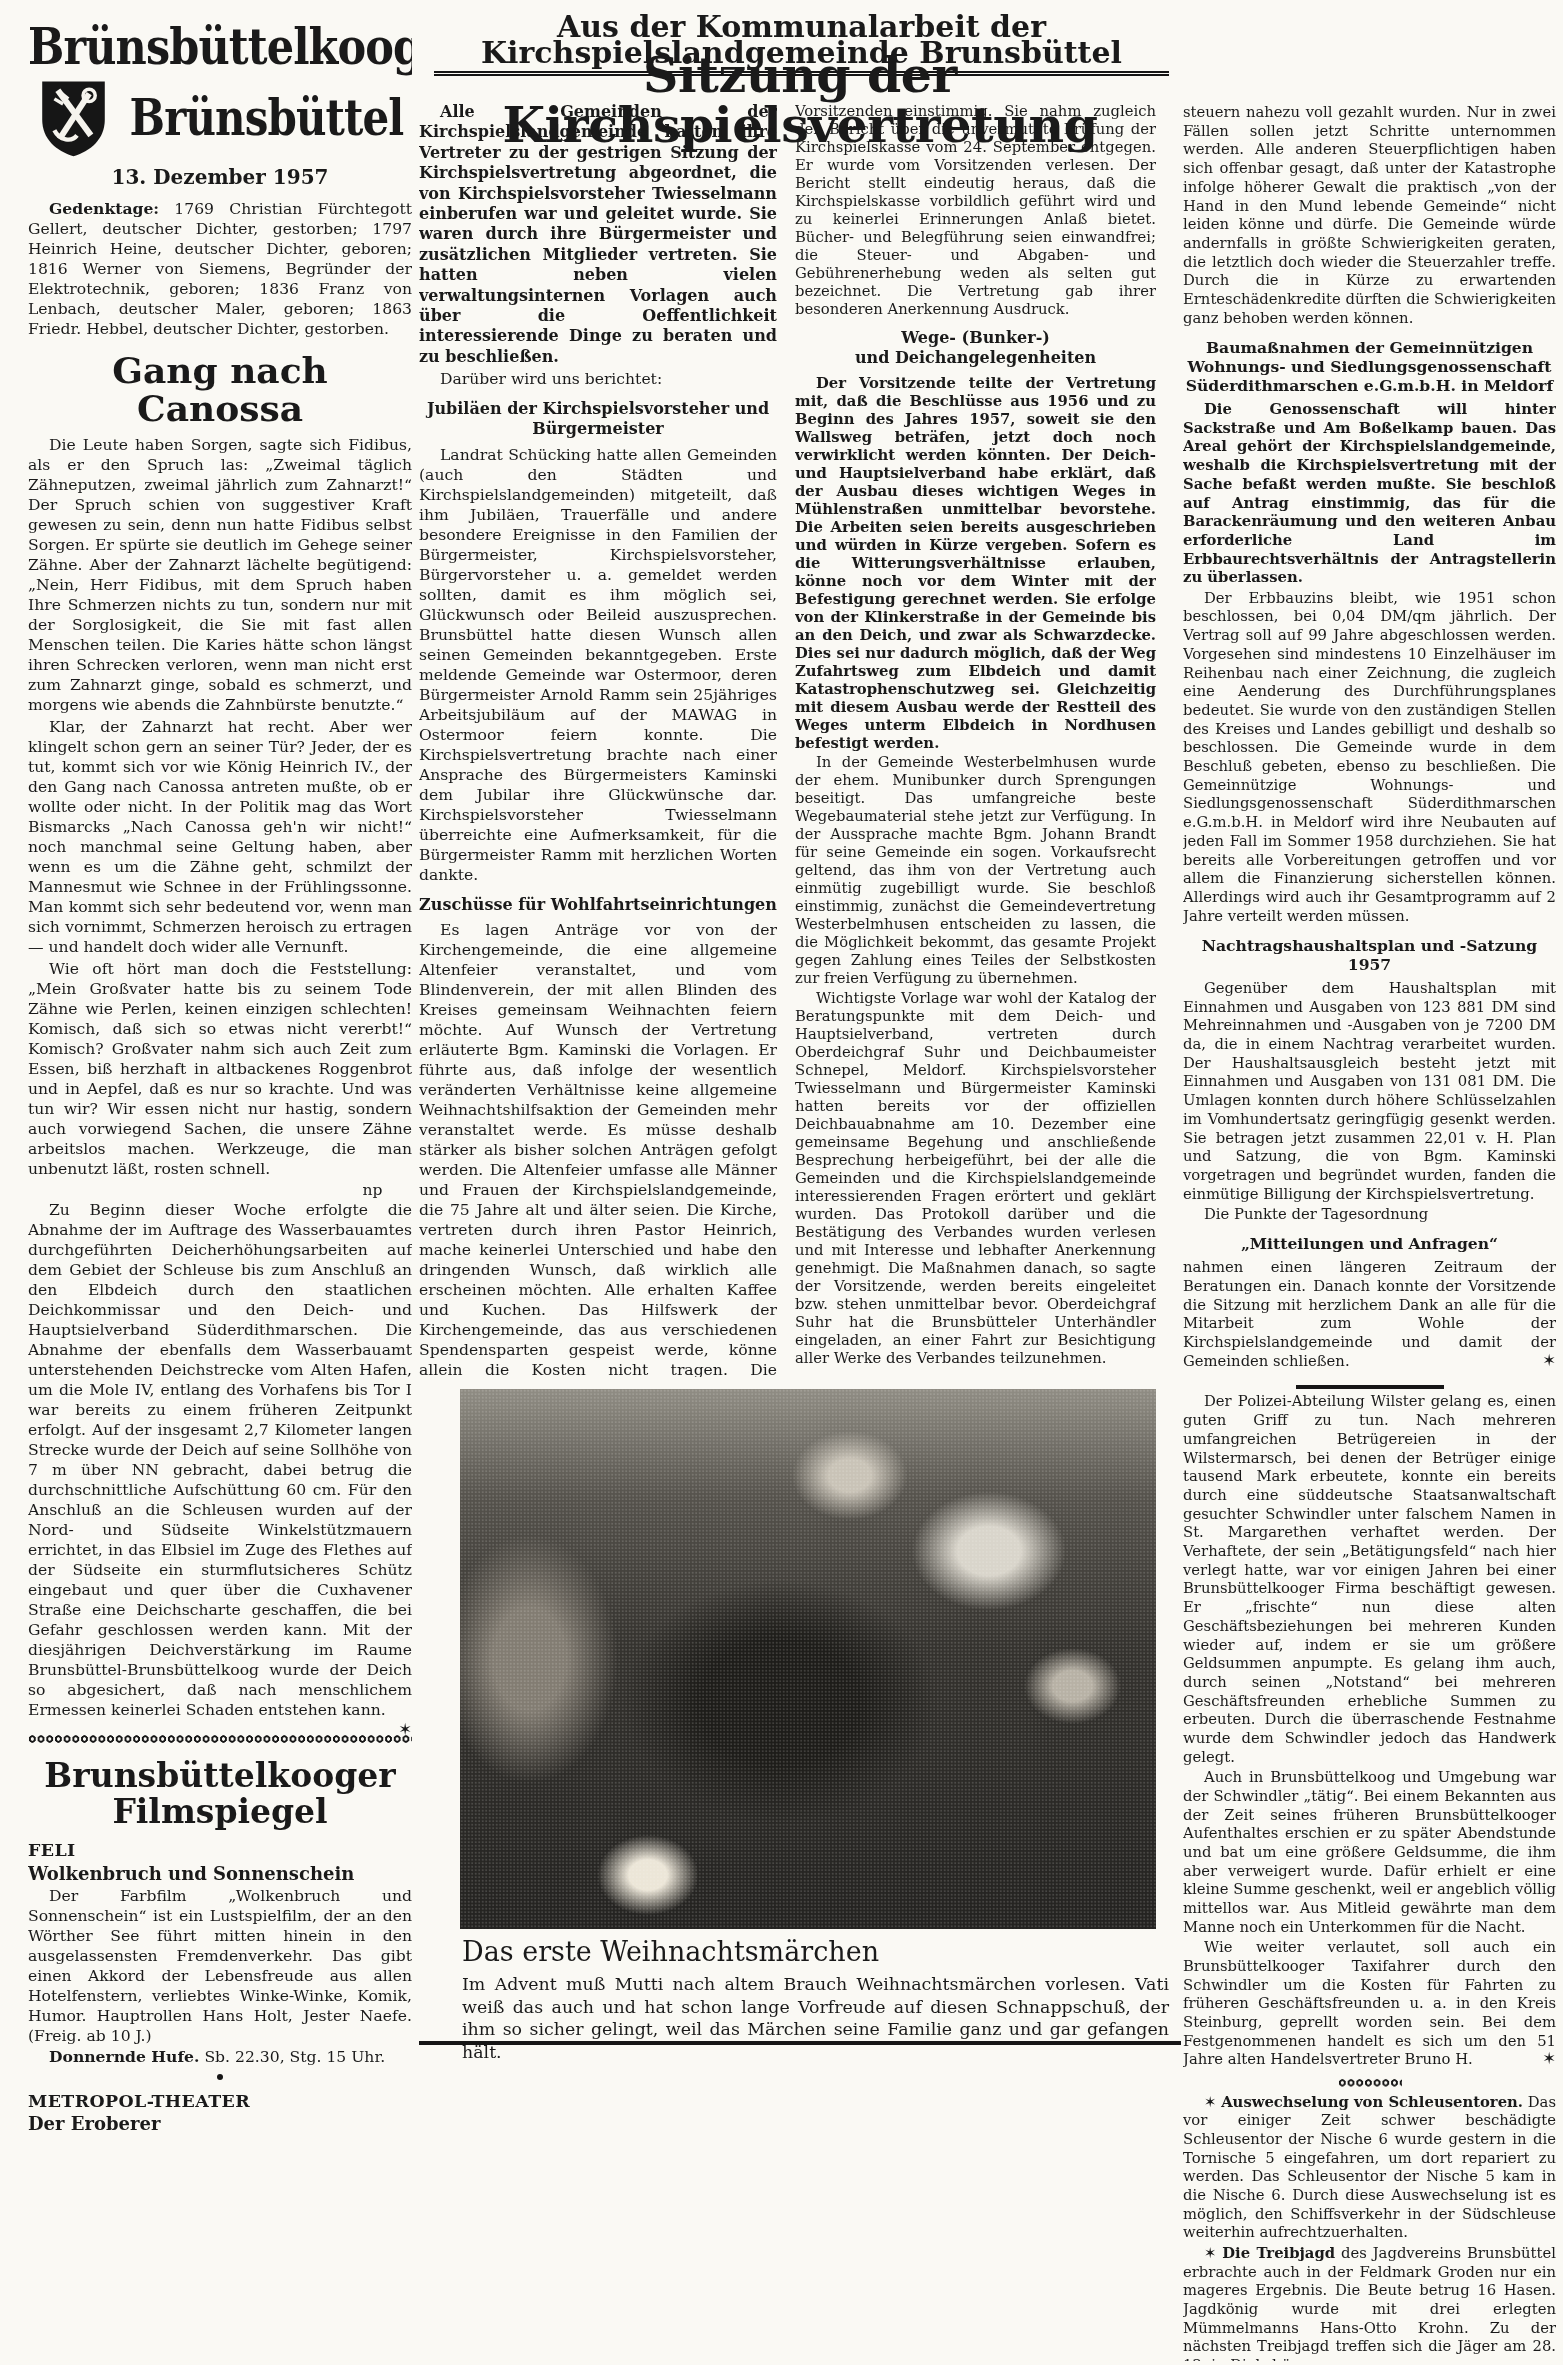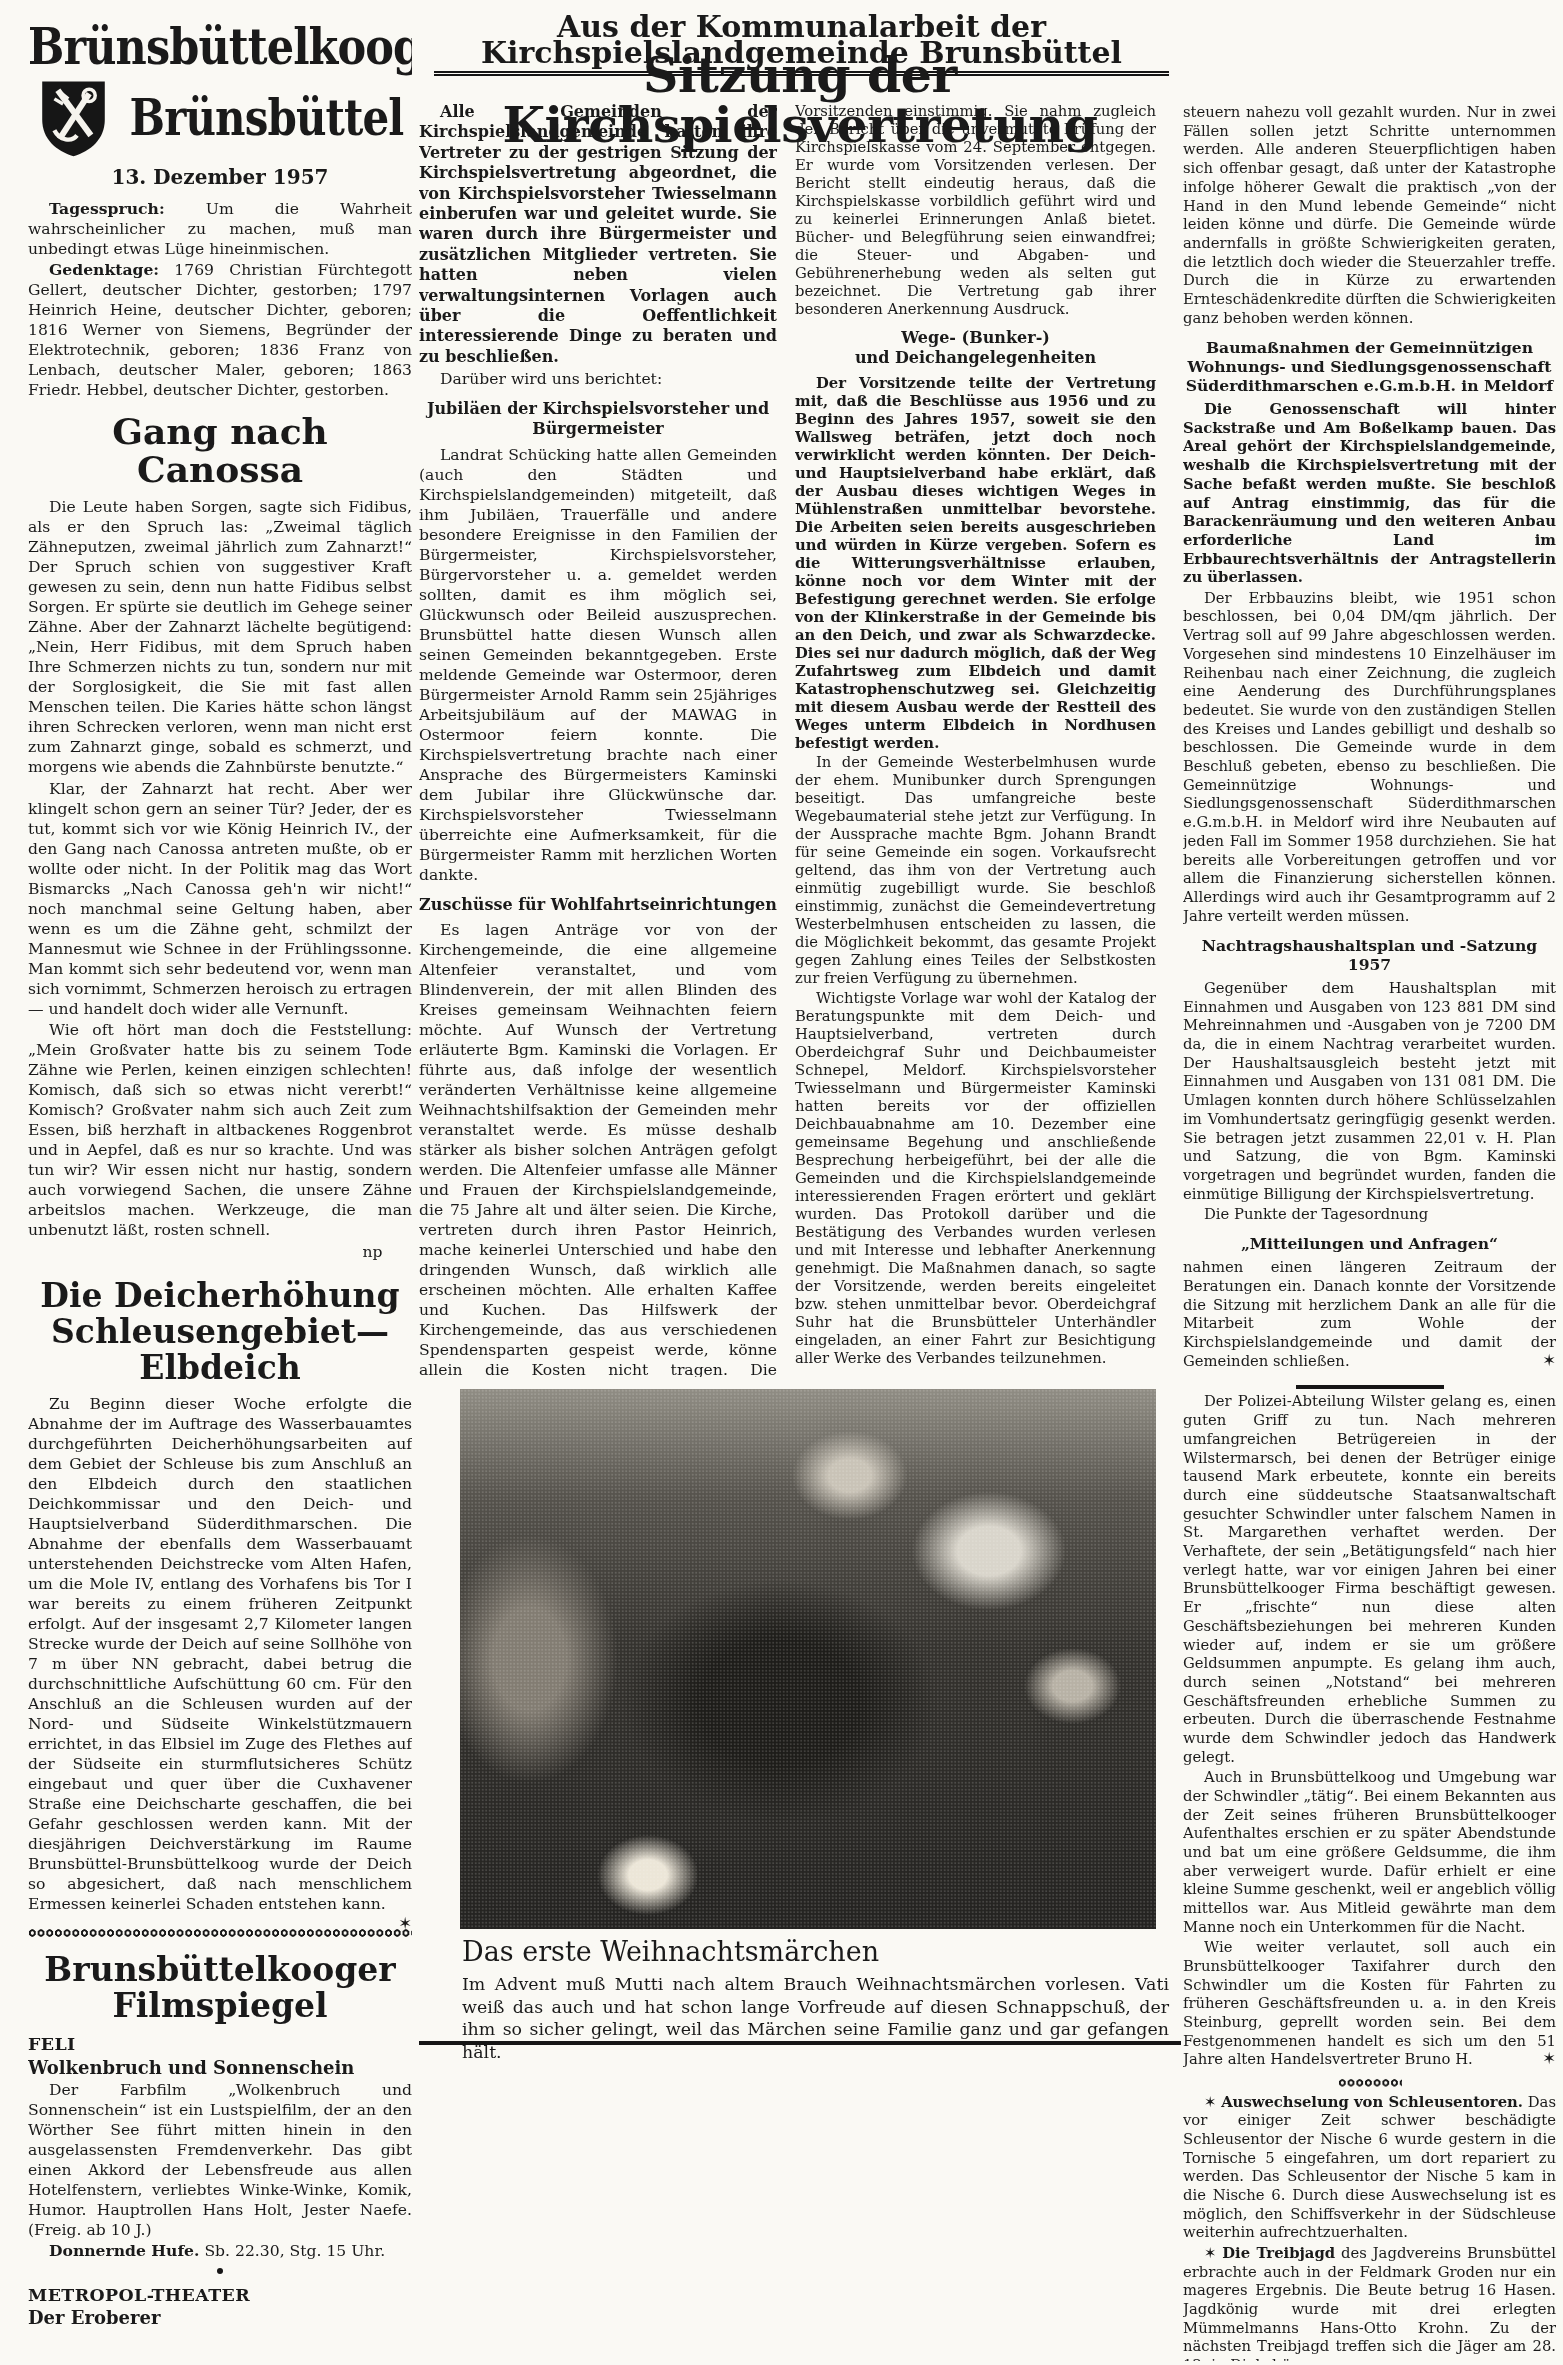--- a/index.html
+++ b/index.html
@@ -109,30 +109,28 @@
         <svg class="flourish" viewBox="0 0 58 52">
           <polygon points="0,8 52,4 0,13" fill="#151515"></polygon>
           <polygon points="0,20 58,16 0,25" fill="#151515"></polygon>
           <polygon points="0,32 54,29 0,37" fill="#151515"></polygon>
           <polygon points="0,44 48,42 0,48" fill="#151515"></polygon>
         </svg>
       </div>
       <div class="mh-date">13. Dezember 1957</div>
     </header>
 
-    <p class="bodytext"><b>Tagesspruch:</b> <span>Um die Wahrheit wahrscheinlicher zu machen, muß man unbedingt etwas Lüge hineinmischen.</span></p>
     <p class="bodytext"><b>Gedenktage:</b> <span>1769 Christian Fürchtegott Gellert, deutscher Dichter, gestorben; 1797 Heinrich Heine, deutscher Dichter, geboren; 1816 Werner von Siemens, Begründer der Elektrotechnik, geboren; 1836 Franz von Lenbach, deutscher Maler, geboren; 1863 Friedr. Hebbel, deutscher Dichter, gestorben.</span></p>
 
     <h2 class="h-canossa">Gang nach Canossa</h2>
     <p class="bodytext">Die Leute haben Sorgen, sagte sich Fidibus, als er den Spruch las: „Zweimal täglich Zähneputzen, zweimal jährlich zum Zahnarzt!“ Der Spruch schien von suggestiver Kraft gewesen zu sein, denn nun hatte Fidibus selbst Sorgen. Er spürte sie deutlich im Gehege seiner Zähne. Aber der Zahnarzt lächelte begütigend: „Nein, Herr Fidibus, mit dem Spruch haben Ihre Schmerzen nichts zu tun, sondern nur mit der Sorglosigkeit, die Sie mit fast allen Menschen teilen. Die Karies hätte schon längst ihren Schrecken verloren, wenn man nicht erst zum Zahnarzt ginge, sobald es schmerzt, und morgens wie abends die Zahnbürste benutzte.“</p>
     <p class="bodytext">Klar, der Zahnarzt hat recht. Aber wer klingelt schon gern an seiner Tür? Jeder, der es tut, kommt sich vor wie König Heinrich IV., der den Gang nach Canossa antreten mußte, ob er wollte oder nicht. In der Politik mag das Wort Bismarcks „Nach Canossa geh'n wir nicht!“ noch manchmal seine Geltung haben, aber wenn es um die Zähne geht, schmilzt der Mannesmut wie Schnee in der Frühlingssonne. Man kommt sich sehr bedeutend vor, wenn man sich vornimmt, Schmerzen heroisch zu ertragen — und handelt doch wider alle Vernunft.</p>
     <p class="bodytext">Wie oft hört man doch die Feststellung: „Mein Großvater hatte bis zu seinem Tode Zähne wie Perlen, keinen einzigen schlechten! Komisch, daß sich so etwas nicht vererbt!“ Komisch? Großvater nahm sich auch Zeit zum Essen, biß herzhaft in altbackenes Roggenbrot und in Aepfel, daß es nur so krachte. Und was tun wir? Wir essen nicht nur hastig, sondern auch vorwiegend Sachen, die unsere Zähne arbeitslos machen. Werkzeuge, die man unbenutzt läßt, rosten schnell.</p>
     <div class="np-sign">np</div>
 
-    <h2 class="h-deich"><span>Die Deicherhöhung</span><br><span>Schleusengebiet—Elbdeich</span></h2>
     <p class="bodytext"><span>Zu Beginn dieser Woche erfolgte die Abnahme der im Auftrage des Wasserbauamtes durchgeführten Deicherhöhungsarbeiten auf dem Gebiet der Schleuse bis zum Anschluß an den Elbdeich durch den staatlichen Deichkommissar und den Deich- und Hauptsielverband Süderdithmarschen. Die Abnahme der ebenfalls dem Wasserbauamt unterstehenden Deichstrecke vom Alten Hafen, um die Mole IV, entlang des Vorhafens bis Tor I war bereits zu einem früheren Zeitpunkt erfolgt. Auf der insgesamt 2,7 Kilometer langen Strecke wurde der Deich auf seine Sollhöhe von 7 m über NN gebracht, dabei betrug die durchschnittliche Aufschüttung 60 cm. Für den Anschluß an die Schleusen wurden auf der Nord- und Südseite Winkelstützmauern errichtet, in das Elbsiel im Zuge des Flethes auf der Südseite ein sturmflutsicheres Schütz eingebaut und quer über die Cuxhavener Straße eine Deichscharte geschaffen, die bei Gefahr geschlossen werden kann. Mit der diesjährigen Deichverstärkung im Raume Brunsbüttel-Brunsbüttelkoog wurde der Deich so abgesichert, daß nach menschlichem Ermessen keinerlei Schaden entstehen kann.</span> <span class="endstar">✶</span></p>
 
     <div class="wavy"></div>
 
     <h2 class="h-film">Brunsbüttelkooger Filmspiegel</h2>
 
     <div class="cine-name">FELI</div>
     <div class="film-title">Wolkenbruch und Sonnenschein</div>
     <p class="bodytext">Der Farbfilm „Wolkenbruch und Sonnenschein“ ist ein Lustspielfilm, der an den Wörther See führt mitten hinein in den ausgelassensten Fremdenverkehr. Das gibt einen Akkord der Lebensfreude aus allen Hotelfenstern, verliebtes Winke-Winke, Komik, Humor. Hauptrollen Hans Holt, Jester Naefe. (Freig. ab 10 J.)</p>
     <p class="bodytext"><b>Donnernde Hufe.</b><span> Sb. 22.30, Stg. 15 Uhr.</span></p>

